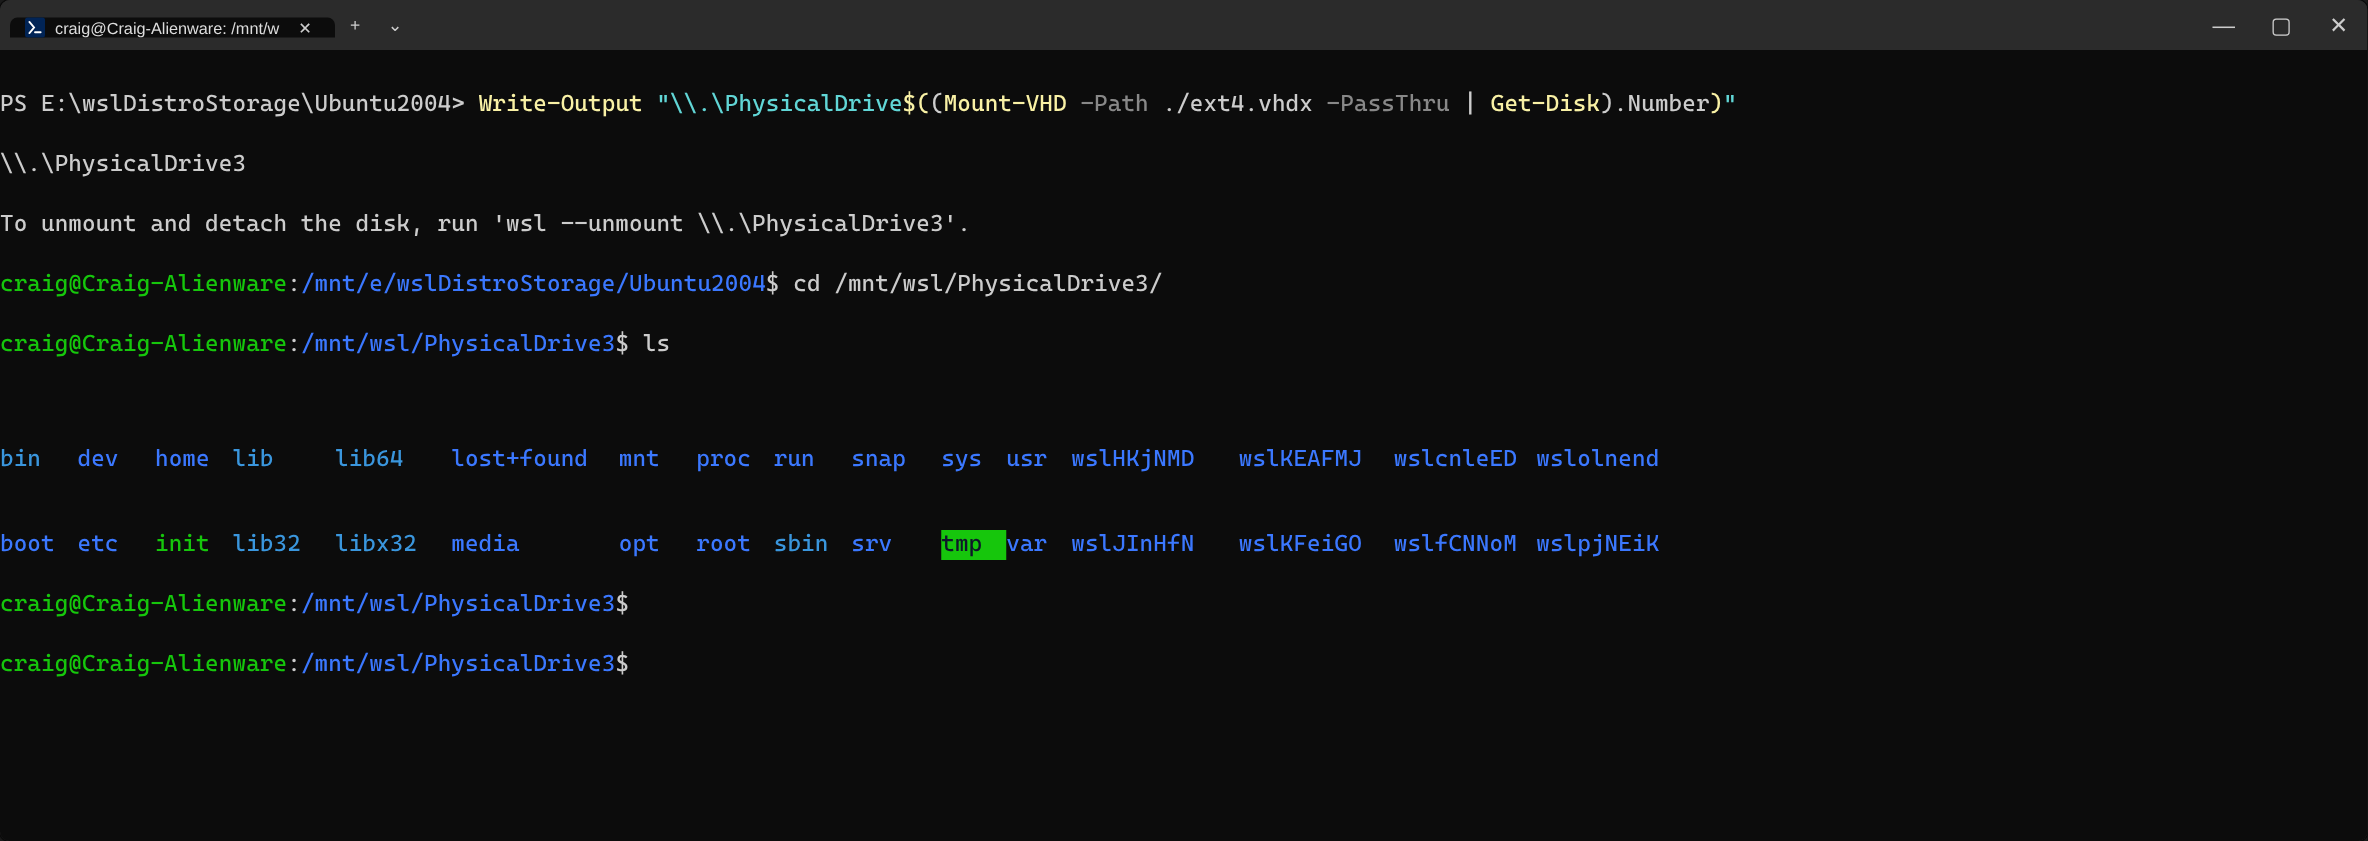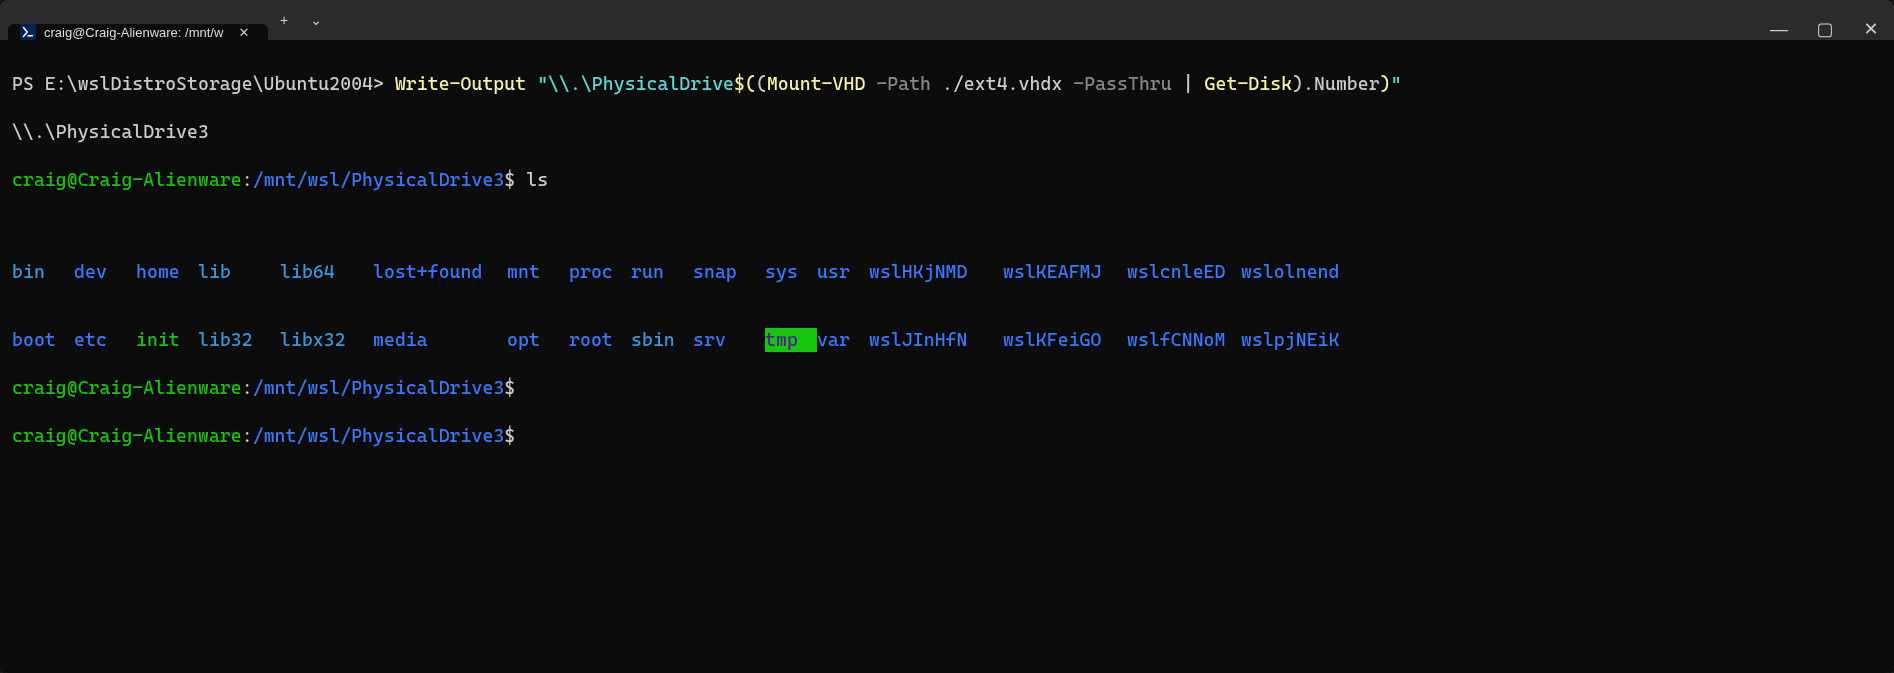--- a/index.html
+++ b/index.html
@@ -17,21 +17,21 @@
     border-radius: 8px;
     overflow: hidden;
     display: flex;
     flex-direction: column;
     box-shadow: 0 0 0 1px rgba(0,0,0,0.6);
   }
   .titlebar {
     height: 40px;
     background: #2b2b2b;
     display: flex;
-    align-items: flex-end;
+    align-items: center;
     user-select: none;
   }
   .tab {
     display: flex;
     align-items: center;
     background: #0c0c0c;
     padding: 0 12px;
     gap: 8px;
     border-top-left-radius: 6px;
     border-top-right-radius: 6px;
@@ -80,36 +80,36 @@
     display:flex;
     align-items:center;
     justify-content:center;
     color: #ccc;
     font-family: 'Segoe UI', sans-serif;
     cursor:pointer;
   }
   .terminal {
     flex: 1;
     background: #0c0c0c;
-    padding: 8px 12px;
+    padding: 8px 0;
     color: #cccccc;
     line-height: 24px;
     font-size: 18.5px;
     letter-spacing: 0.1px;
     white-space: pre;
     overflow: hidden;
   }
   .clr-white   { color: #cccccc; }
   .clr-yellow  { color: #f9f1a5; }
   .clr-teal    { color: #61d6d6; }
   .clr-gray    { color: #888888; }
   .clr-green   { color: #16c60c; }
   .clr-blue    { color: #3b78ff; }
   .clr-cyan    { color: #3a96dd; }
-  .bg-green    { background: #16c60c; color:#4c1d95; }
+  .bg-green    { background: #16c60c; color:#0f172a; }
   .ls-grid { display:block; }
   .ls-row { display:block; white-space: pre; margin-top: 44px; }
   .ls-cell { display:inline-block; }
 </style>
 </head>
 <body>
 
 <div class="window">
   <div class="titlebar">
     <div class="tab">
@@ -127,19 +127,21 @@
     <div class="win-controls">
       <div class="win-btn">—</div>
       <div class="win-btn">▢</div>
       <div class="win-btn">✕</div>
     </div>
   </div>
 
   <div class="terminal">
 <div><span class="clr-white">PS E:\wslDistroStorage\Ubuntu2004&gt; </span><span class="clr-yellow">Write-Output</span><span> </span><span class="clr-teal">"\\.\PhysicalDrive</span><span class="clr-yellow">$(</span><span class="clr-white">(</span><span class="clr-yellow">Mount-VHD</span><span> </span><span class="clr-gray">-Path</span><span> </span><span class="clr-white">./ext4.vhdx</span><span> </span><span class="clr-gray">-PassThru</span><span> </span><span class="clr-white">|</span><span> </span><span class="clr-yellow">Get-Disk</span><span class="clr-white">)</span><span class="clr-white">.Number</span><span class="clr-yellow">)</span><span class="clr-teal">"</span></div>
 <div class="clr-white">\\.\PhysicalDrive3</div>
+<div class="clr-white">To unmount and detach the disk, run 'wsl --unmount \\.\PhysicalDrive3'.</div>
+<div><span class="clr-green">craig@Craig-Alienware</span><span class="clr-white">:</span><span class="clr-blue">/mnt/e/wslDistroStorage/Ubuntu2004</span><span class="clr-white">$</span><span class="clr-white"> cd /mnt/wsl/PhysicalDrive3/</span></div>
 <div><span class="clr-green">craig@Craig-Alienware</span><span class="clr-white">:</span><span class="clr-blue">/mnt/wsl/PhysicalDrive3</span><span class="clr-white">$</span><span class="clr-white"> ls</span></div>
 <div class="ls-grid" id="ls-grid"><div class="ls-row"><span class="ls-cell clr-cyan" style="width: 62px;">bin</span><span class="ls-cell clr-blue" style="width: 62px;">dev</span><span class="ls-cell clr-blue" style="width: 62px;">home</span><span class="ls-cell clr-cyan" style="width: 82px;">lib</span><span class="ls-cell clr-cyan" style="width: 93px;">lib64</span><span class="ls-cell clr-blue" style="width: 134px;">lost+found</span><span class="ls-cell clr-blue" style="width: 62px;">mnt</span><span class="ls-cell clr-blue" style="width: 62px;">proc</span><span class="ls-cell clr-blue" style="width: 62px;">run</span><span class="ls-cell clr-blue" style="width: 72px;">snap</span><span class="ls-cell clr-blue" style="width: 52px;">sys</span><span class="ls-cell clr-blue" style="width: 52px;">usr</span><span class="ls-cell clr-blue" style="width: 134px;">wslHKjNMD</span><span class="ls-cell clr-blue" style="width: 124px;">wslKEAFMJ</span><span class="ls-cell clr-blue" style="width: 114px;">wslcnleED</span><span class="ls-cell clr-blue" style="width: 114px;">wslolnend</span></div><div class="ls-row"><span class="ls-cell clr-blue" style="width: 62px;">boot</span><span class="ls-cell clr-blue" style="width: 62px;">etc</span><span class="ls-cell clr-green" style="width: 62px;">init</span><span class="ls-cell clr-cyan" style="width: 82px;">lib32</span><span class="ls-cell clr-cyan" style="width: 93px;">libx32</span><span class="ls-cell clr-blue" style="width: 134px;">media</span><span class="ls-cell clr-blue" style="width: 62px;">opt</span><span class="ls-cell clr-blue" style="width: 62px;">root</span><span class="ls-cell clr-cyan" style="width: 62px;">sbin</span><span class="ls-cell clr-blue" style="width: 72px;">srv</span><span class="ls-cell bg-green" style="width: 52px;">tmp</span><span class="ls-cell clr-blue" style="width: 52px;">var</span><span class="ls-cell clr-blue" style="width: 134px;">wslJInHfN</span><span class="ls-cell clr-blue" style="width: 124px;">wslKFeiGO</span><span class="ls-cell clr-blue" style="width: 114px;">wslfCNNoM</span><span class="ls-cell clr-blue" style="width: 114px;">wslpjNEiK</span></div></div>
 <div><span class="clr-green">craig@Craig-Alienware</span><span class="clr-white">:</span><span class="clr-blue">/mnt/wsl/PhysicalDrive3</span><span class="clr-white">$</span></div>
 <div><span class="clr-green">craig@Craig-Alienware</span><span class="clr-white">:</span><span class="clr-blue">/mnt/wsl/PhysicalDrive3</span><span class="clr-white">$</span></div>
 <div></div>
   </div>
 </div>
 
 </body></html>

